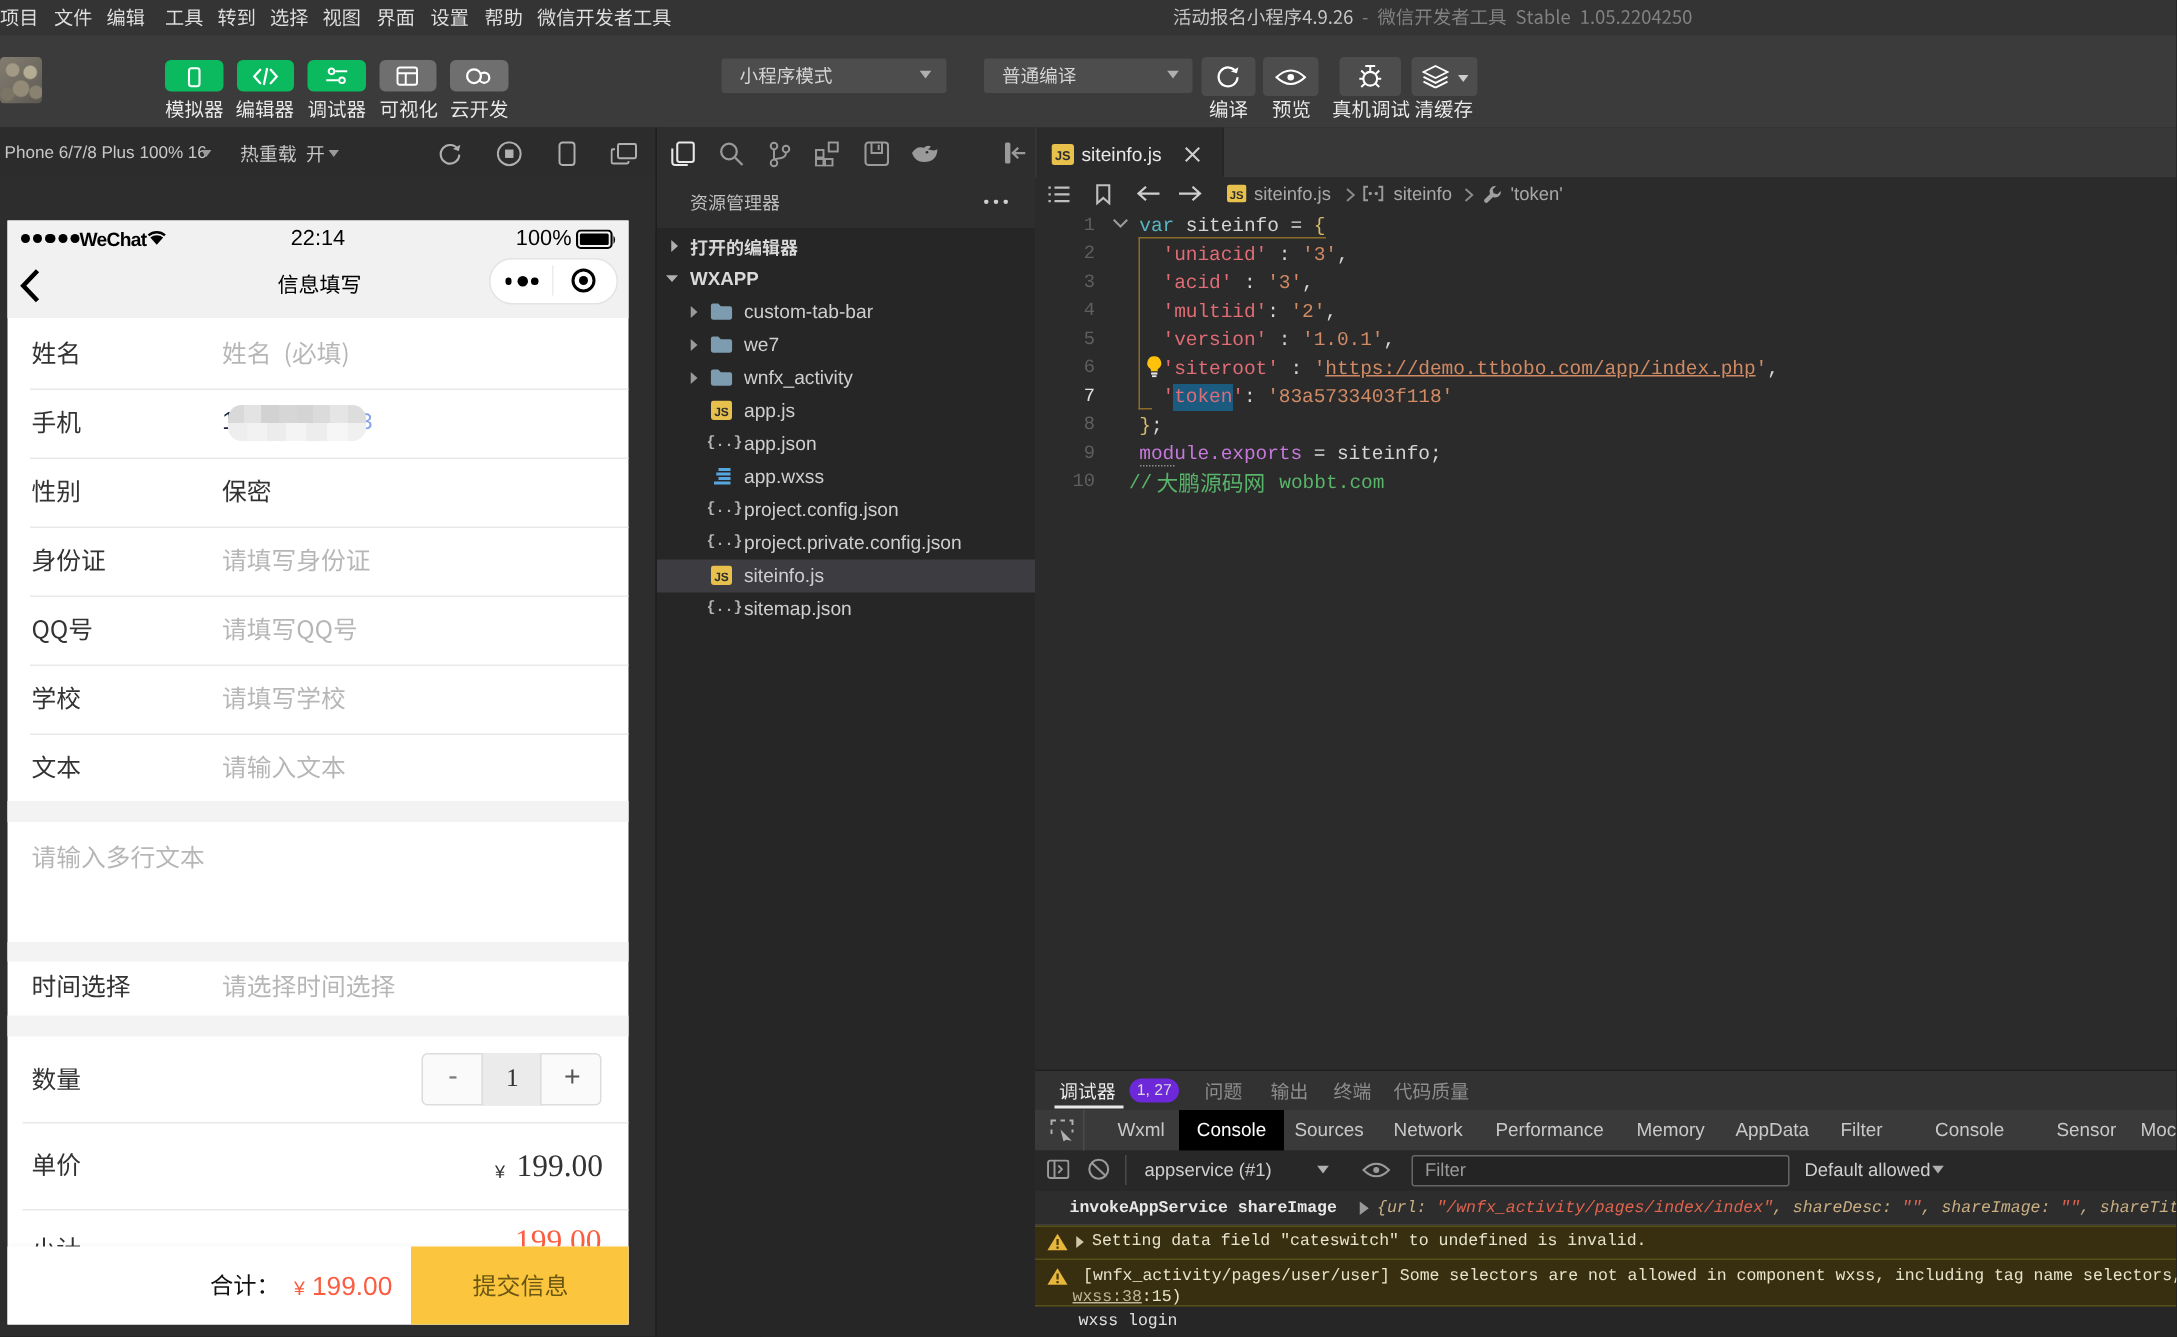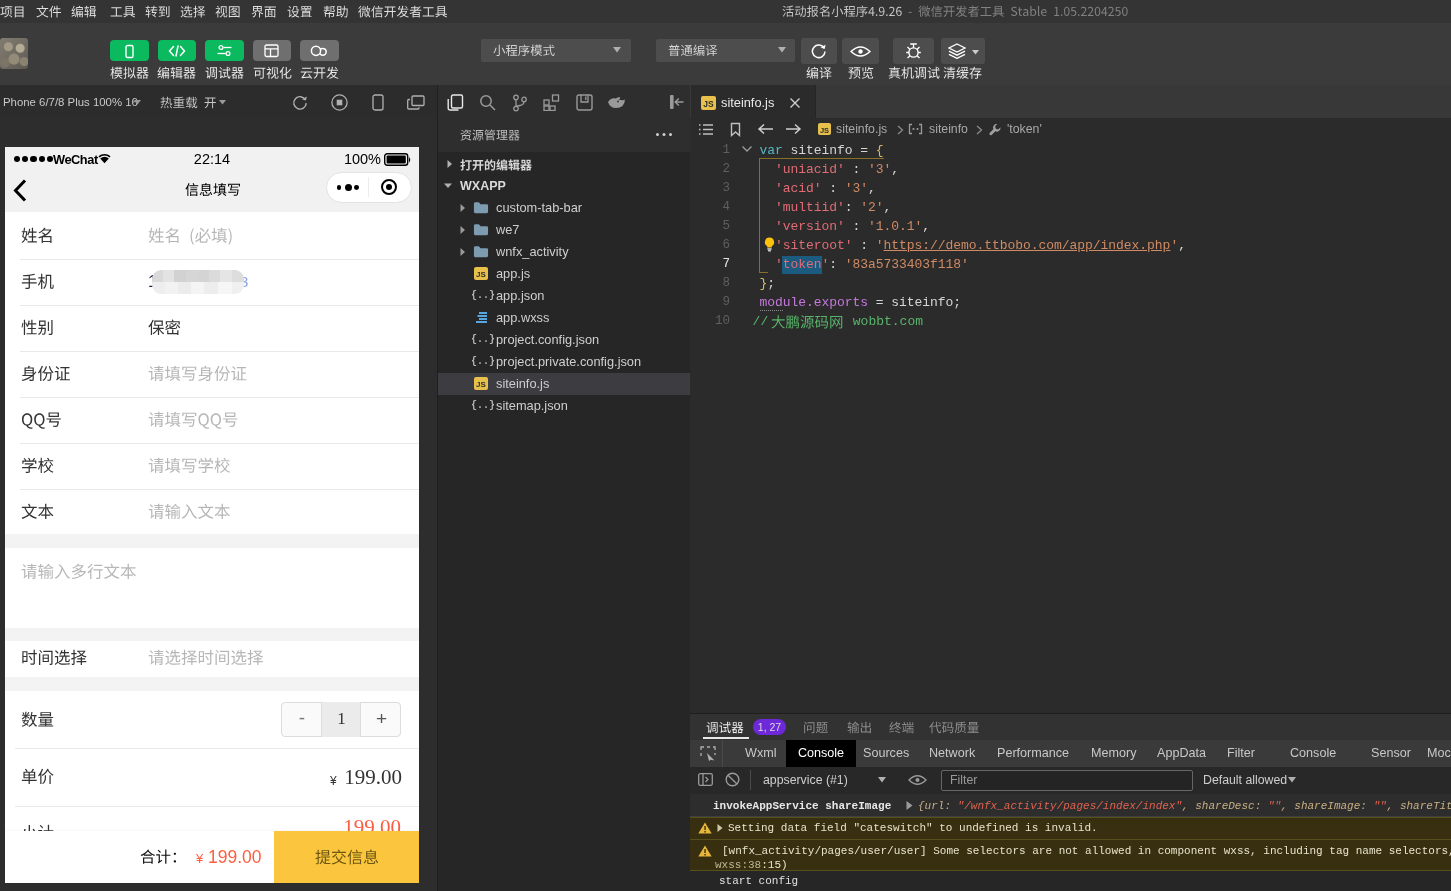--- a/index.html
+++ b/index.html
@@ -933,14 +933,14 @@
     <svg style="position:absolute;left:716px;top:823px;" width="8" height="10" viewBox="0 0 8 10">
       <path d="M1.5 1 L6.5 5 L1.5 9 Z" fill="#cfc9a8"></path>
     </svg>
     <div style="position:absolute;left:728px;top:817px;font:11px 'Liberation Mono';line-height:22px;white-space:pre;color:#e8e3cc">Setting data field "cateswitch" to undefined is invalid.</div>
     <svg style="position:absolute;left:698px;top:845px;" width="14" height="12" viewBox="0 0 14 12">
       <path d="M7 0.5 L13.7 11.5 H0.3 Z" fill="#e6b73c"></path>
       <rect x="6.3" y="4" width="1.5" height="4" fill="#4a3b00"></rect>
       <rect x="6.3" y="9" width="1.5" height="1.5" fill="#4a3b00"></rect>
     </svg>
     <div style="position:absolute;left:722px;top:839.5px;font:11px 'Liberation Mono';line-height:22px;white-space:pre;color:#e8e3cc">[wnfx_activity/pages/user/user] Some selectors are not allowed in component wxss, including tag name selectors,</div>
-    <div style="position:absolute;left:715px;top:853.5px;font:11px 'Liberation Mono';line-height:22px;white-space:pre;color:#e8e3cc"><span style="color:#bdb694">wxss:38</span>:15)</div>
-    <div style="position:absolute;left:719px;top:869.5px;font:11px 'Liberation Mono';line-height:22px;white-space:pre;color:#e0e0e0">start config</div>
+    <div style="position:absolute;left:715px;top:853.5px;font:11px 'Liberation Mono';line-height:22px;white-space:pre;color:#e8e3cc"><span style="text-decoration:underline;color:#bdb694">wxss:38</span>:15)</div>
+    <div style="position:absolute;left:719px;top:869.5px;font:11px 'Liberation Mono';line-height:22px;white-space:pre;color:#e0e0e0">wxss login</div>
   </div>
 </body></html>

